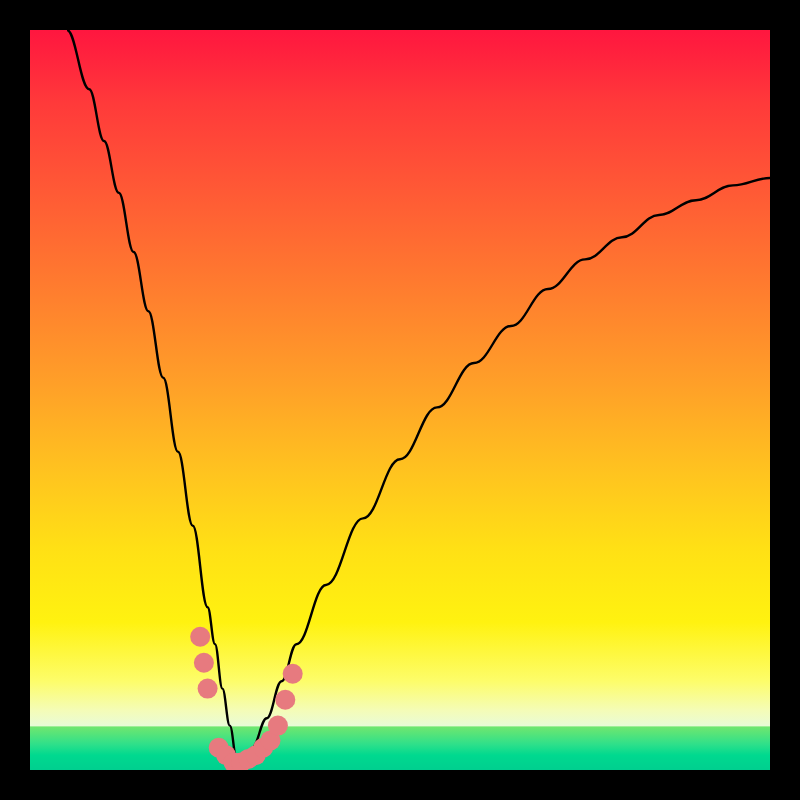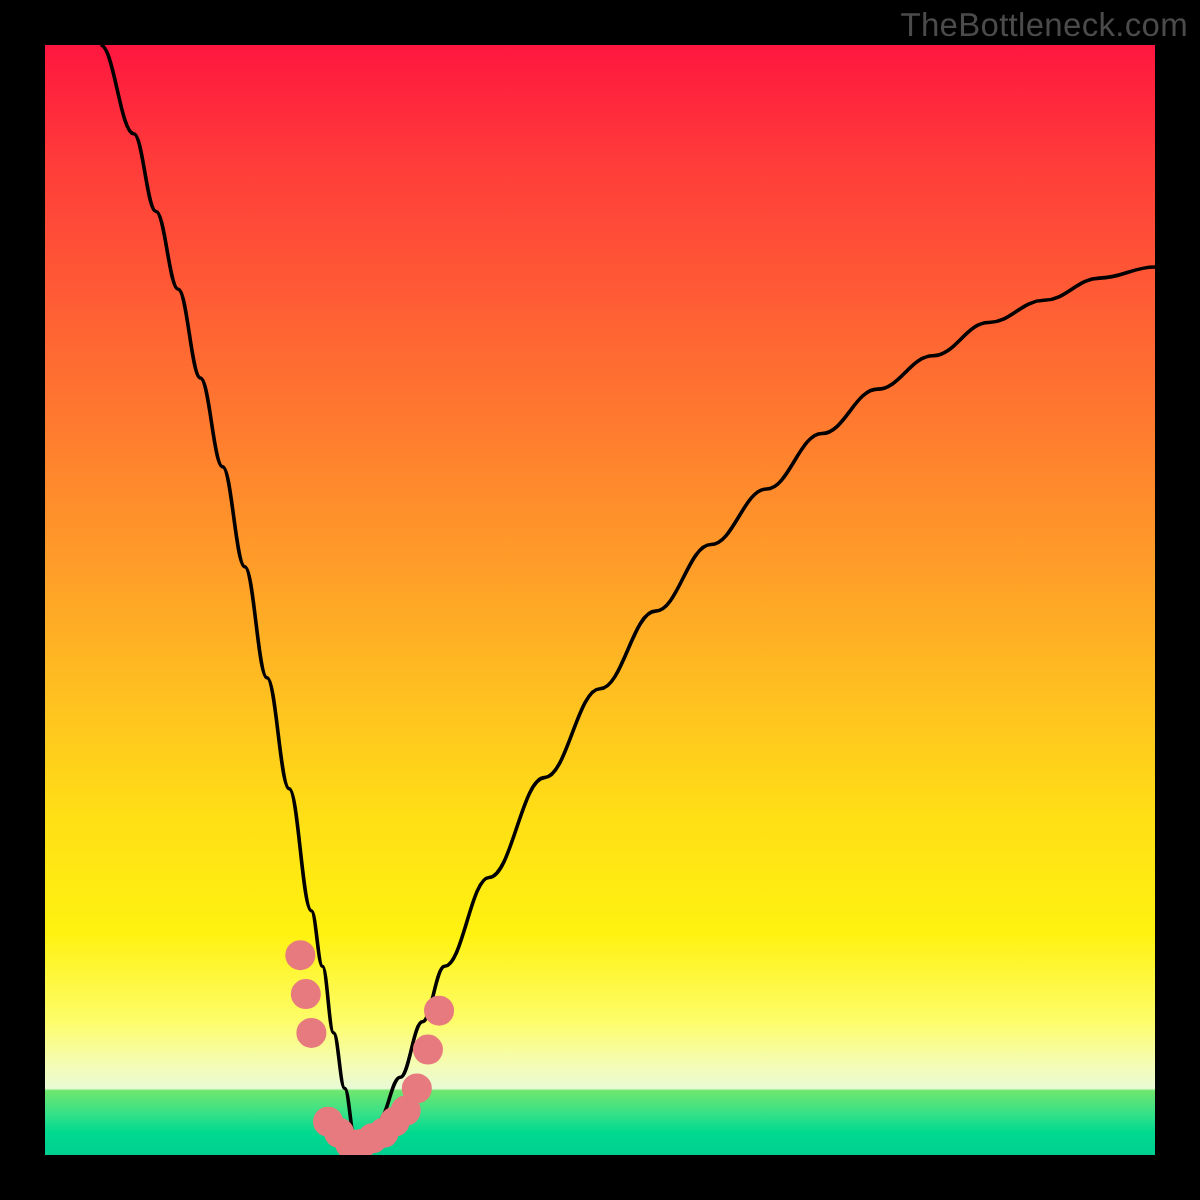--- a/index.html
+++ b/index.html
@@ -92,14 +92,13 @@
           <circle cx="225.7" cy="725.2" r="10" fill="#e77a7f"></circle>
           <circle cx="233.1" cy="717.8" r="10" fill="#e77a7f"></circle>
           <circle cx="240.5" cy="710.4" r="10" fill="#e77a7f"></circle>
           <circle cx="247.9" cy="695.6" r="10" fill="#e77a7f"></circle>
           <circle cx="255.3" cy="669.7" r="10" fill="#e77a7f"></circle>
           <circle cx="262.7" cy="643.8" r="10" fill="#e77a7f"></circle>
         </g>
     </svg>
   </div>
 
-  <div class="watermark">TheBottleneck.com</div>
 </div>
 
 </body></html>

